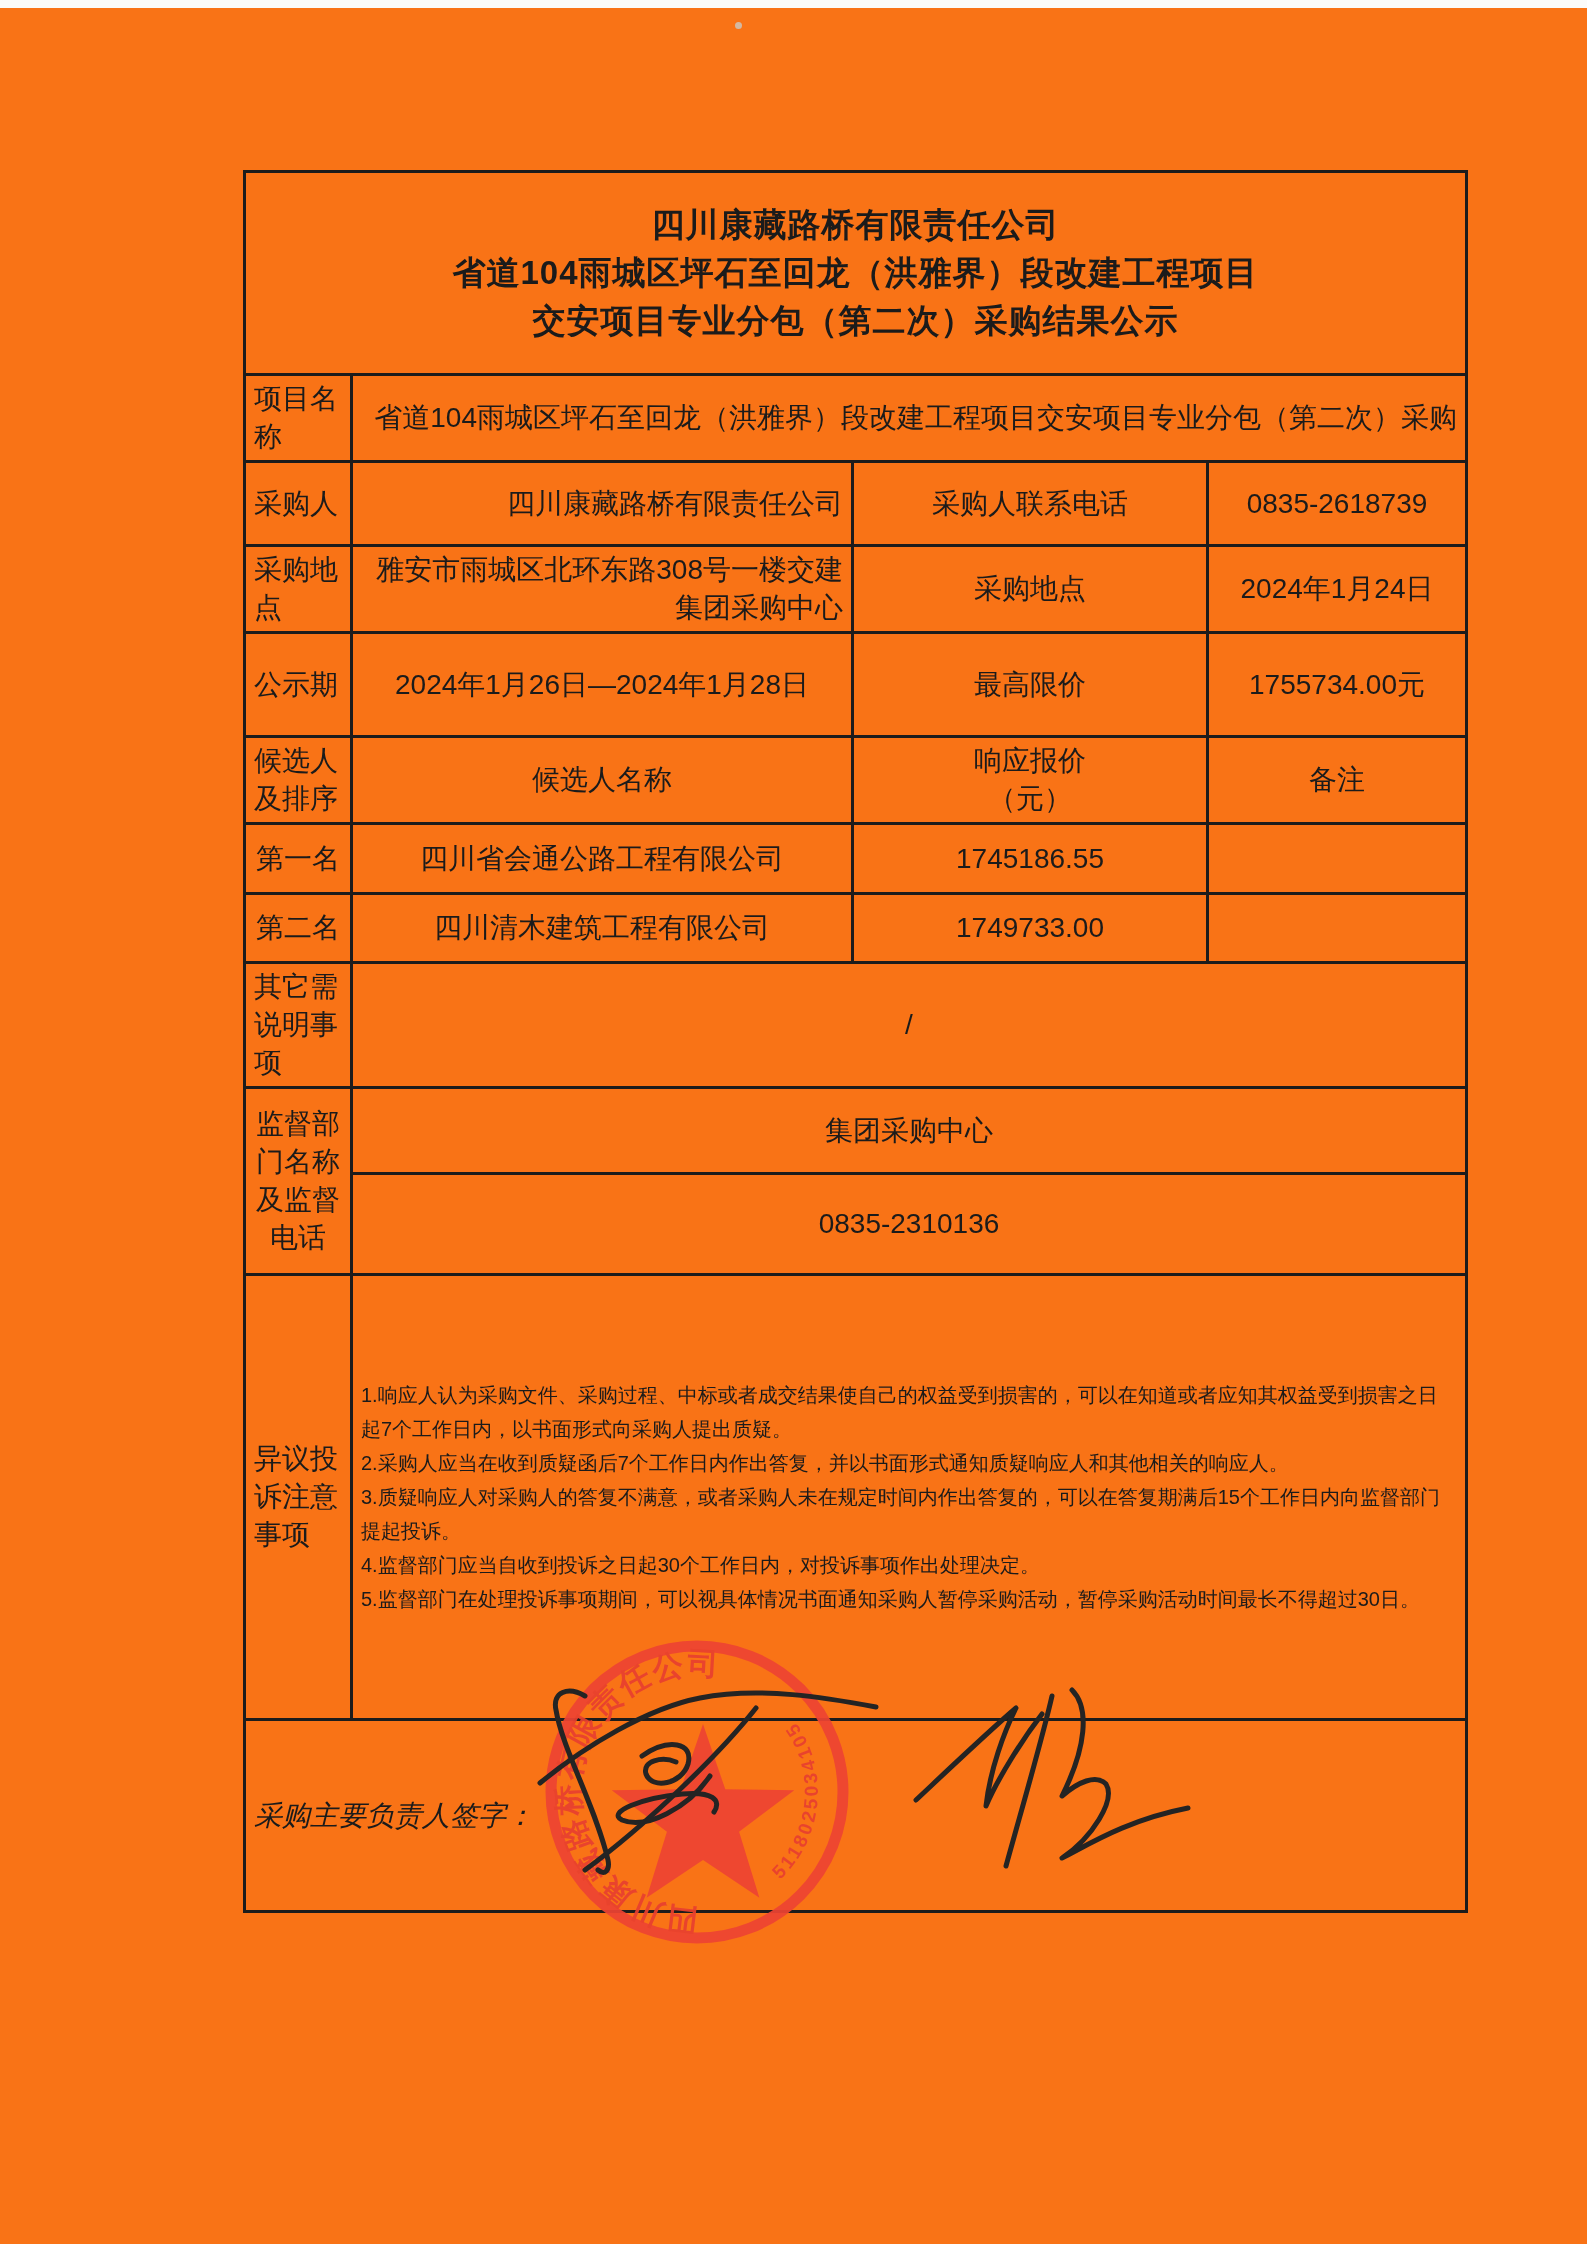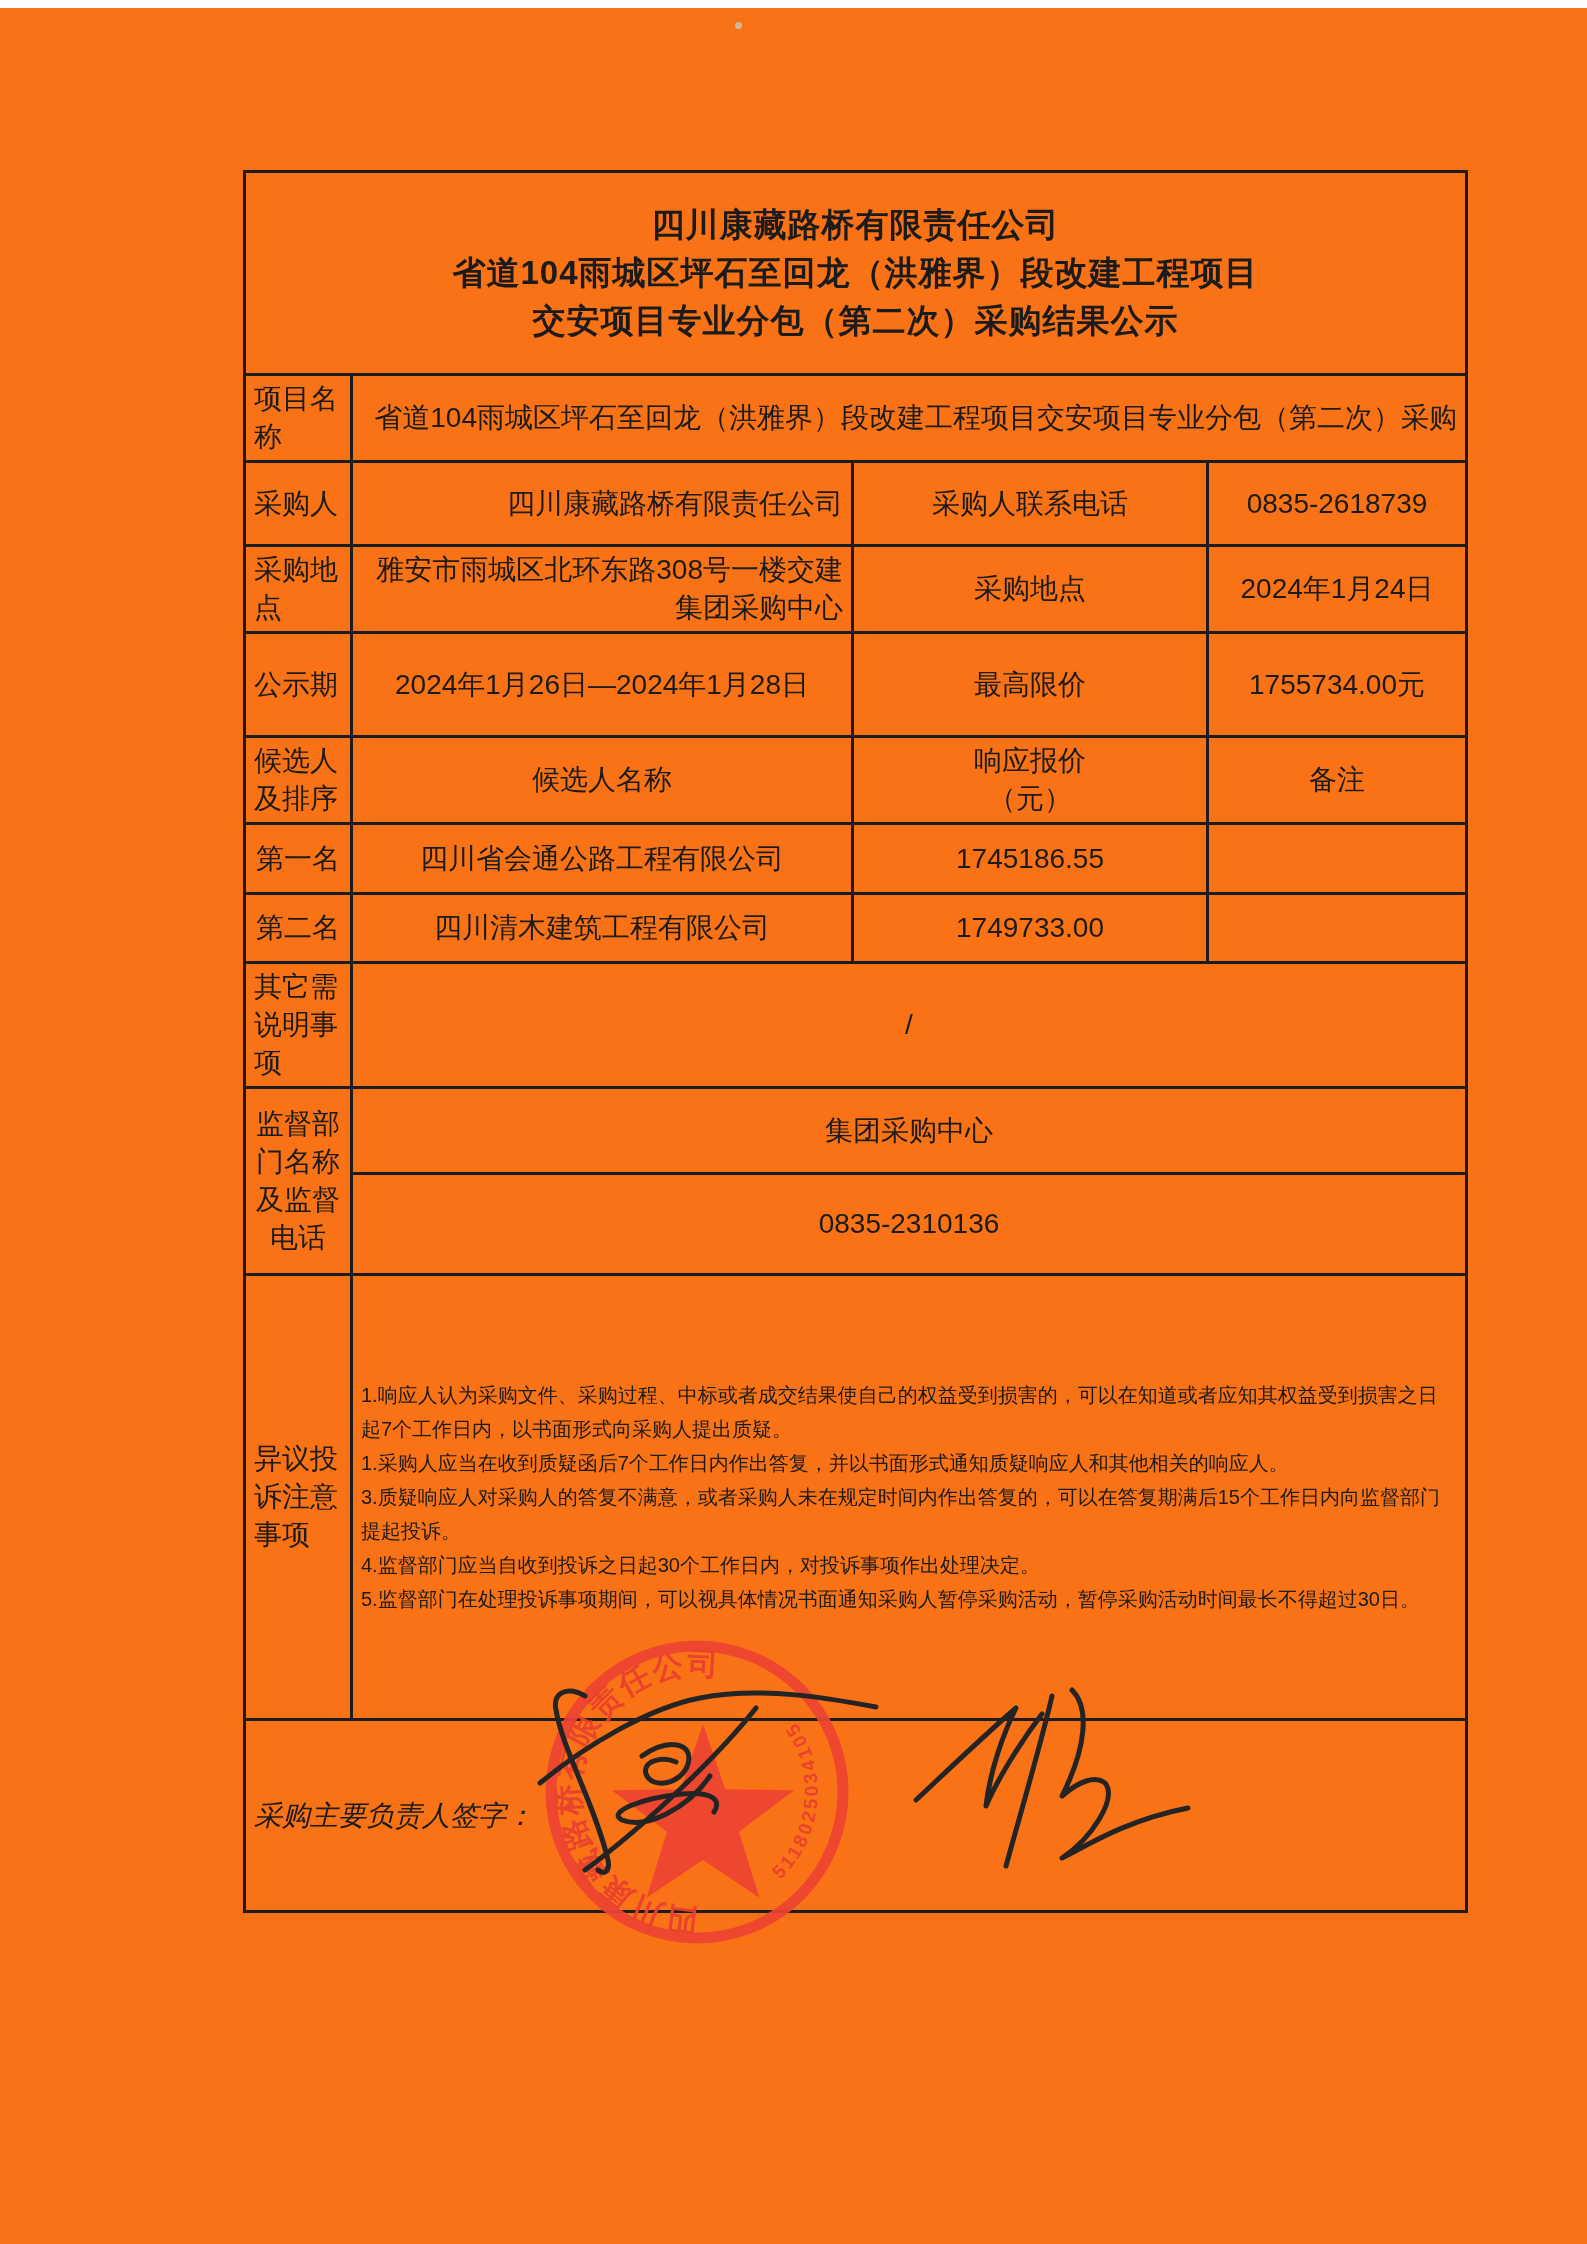--- a/index.html
+++ b/index.html
@@ -125,21 +125,21 @@
       <td colspan="3" class="ctr">集团采购中心</td>
     </tr>
     <tr style="height:101px">
       <td colspan="3" class="ctr">0835-2310136</td>
     </tr>
 
     <tr style="height:445px">
       <td class="lbl">异议投诉注意事项</td>
       <td colspan="3" class="dispute-cell">
         <div class="dispute-item">1.响应人认为采购文件、采购过程、中标或者成交结果使自己的权益受到损害的，可以在知道或者应知其权益受到损害之日起7个工作日内，以书面形式向采购人提出质疑。</div>
-        <div class="dispute-item">1.采购人应当在收到质疑函后7个工作日内作出答复，并以书面形式通知质疑响应人和其他相关的响应人。</div>
+        <div class="dispute-item">2.采购人应当在收到质疑函后7个工作日内作出答复，并以书面形式通知质疑响应人和其他相关的响应人。</div>
         <div class="dispute-item">3.质疑响应人对采购人的答复不满意，或者采购人未在规定时间内作出答复的，可以在答复期满后15个工作日内向监督部门提起投诉。</div>
         <div class="dispute-item">4.监督部门应当自收到投诉之日起30个工作日内，对投诉事项作出处理决定。</div>
         <div class="dispute-item">5.监督部门在处理投诉事项期间，可以视具体情况书面通知采购人暂停采购活动，暂停采购活动时间最长不得超过30日。</div>
       </td>
     </tr>
 
     <tr style="height:192px">
       <td colspan="4" class="sign-cell">
         <span>采购主要负责人签字：</span>
       </td>

